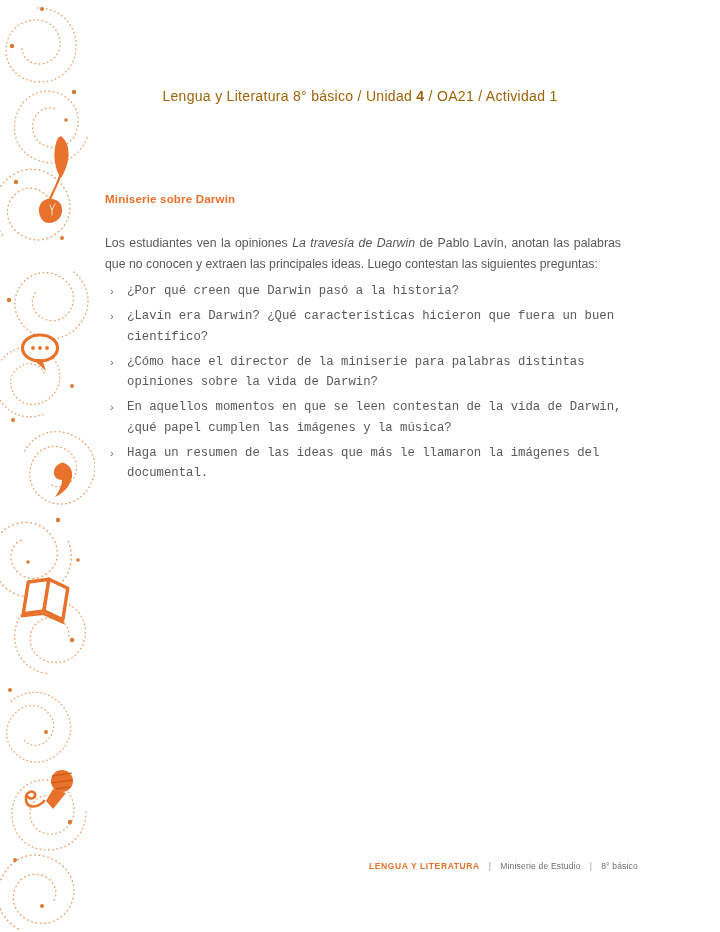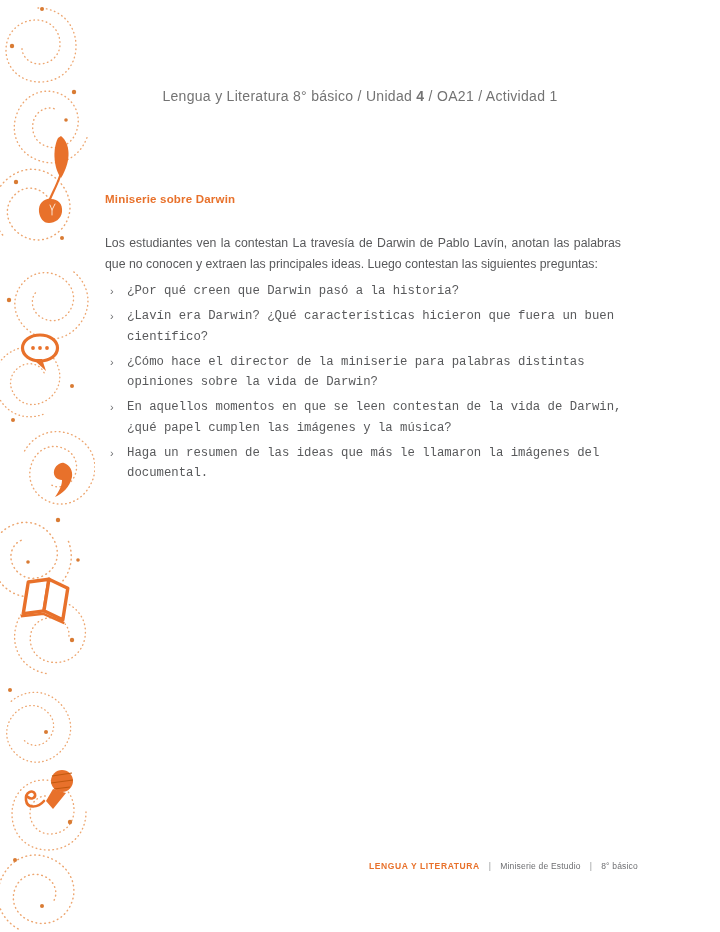--- a/index.html
+++ b/index.html
@@ -9,32 +9,32 @@
     -webkit-font-smoothing:antialiased;
   }
   .page{position:absolute;inset:0;}
 
   
   .ornament-band{position:absolute;left:0;top:0;width:95px;height:932px;pointer-events:none;}
 
   
   .doc-title{
     position:absolute;left:0;top:88px;width:720px;text-align:center;
-    color:#737373;font-size:14px;letter-spacing:.3px;font-weight:400;
+    color:#a16207;font-size:14px;letter-spacing:.3px;font-weight:400;
   }
   .doc-title b{font-weight:700;}
   .subtitle{
     position:absolute;left:105px;top:193px;color:#E8712B;
     font-size:11.5px;font-weight:600;letter-spacing:.2px;
   }
   .paragraph{
     position:absolute;left:105px;top:221px;width:516px;
     font-size:12.3px;line-height:21px;text-align:justify;color:#58595B;
   }
-  .paragraph .italic{}
+  .paragraph .italic{font-style:italic;}
 
   .question-list{
     position:absolute;left:105px;top:281px;width:520px;
     list-style:none;margin:0;padding:0;
     font-size:12.3px;line-height:20.5px;color:#58595B;
   }
   .question-list li{display:flex;margin-bottom:4.5px;}
   .q-marker{
     flex:0 0 22px;padding-left:5px;box-sizing:border-box;
     color:#6D6E71;font-size:11px;line-height:20.5px;
@@ -135,21 +135,21 @@
     </g>
   </svg>
 
   <div class="doc-title">
     <span>Lengua y Literatura 8° básico / Unidad </span><b>4</b><span> / OA21 / Actividad 1</span>
   </div>
 
   <div class="subtitle">Miniserie sobre Darwin</div>
 
   <p class="paragraph">
-    <span>Los estudiantes ven la contestan </span><span class="italic">La travesía de Darwin</span><span> de Pablo Lavín, anotan las palabras que no conocen y extraen las principales ideas. Luego contestan las siguientes preguntas:</span>
+    <span>Los estudiantes ven la opiniones </span><span class="italic">La travesía de Darwin</span><span> de Pablo Lavín, anotan las palabras que no conocen y extraen las principales ideas. Luego contestan las siguientes preguntas:</span>
   </p>
 
   <ul class="question-list">
     <li>
       <span class="q-marker">›</span>
       <span class="q-text">¿Por qué creen que Darwin pasó a la historia?</span>
     </li>
     <li>
       <span class="q-marker">›</span>
       <span class="q-text">¿Lavín era Darwin? ¿Qué características hicieron que fuera un buen científico?</span>

